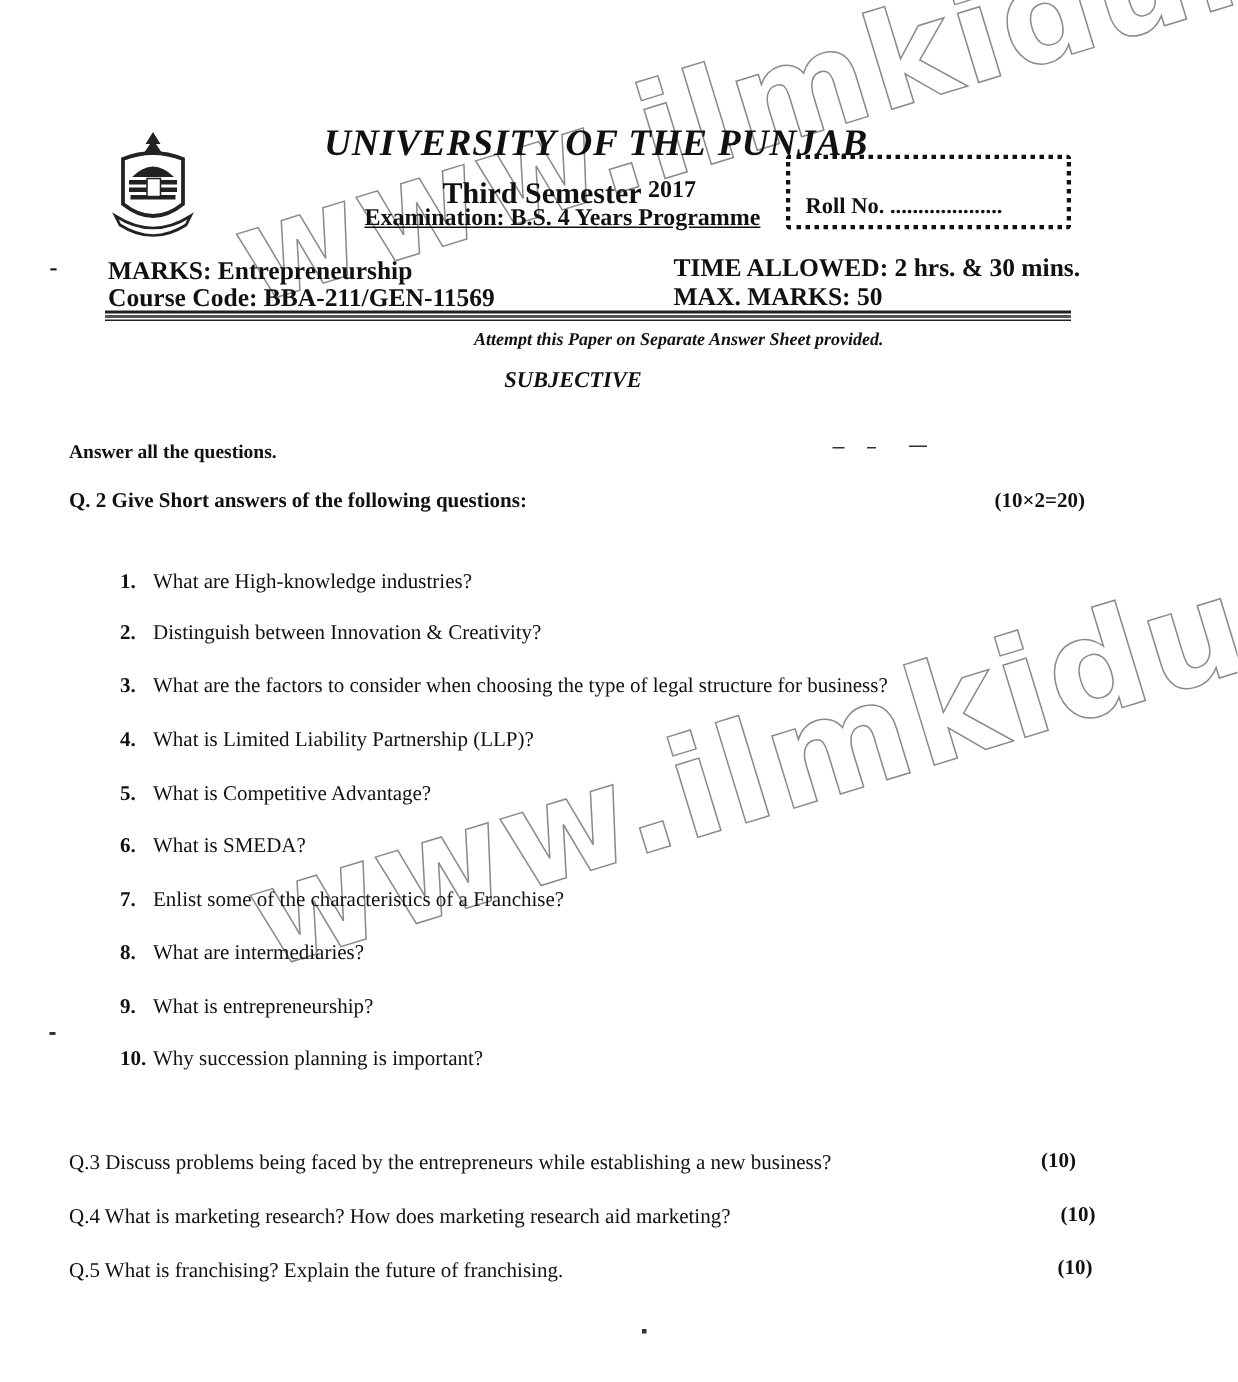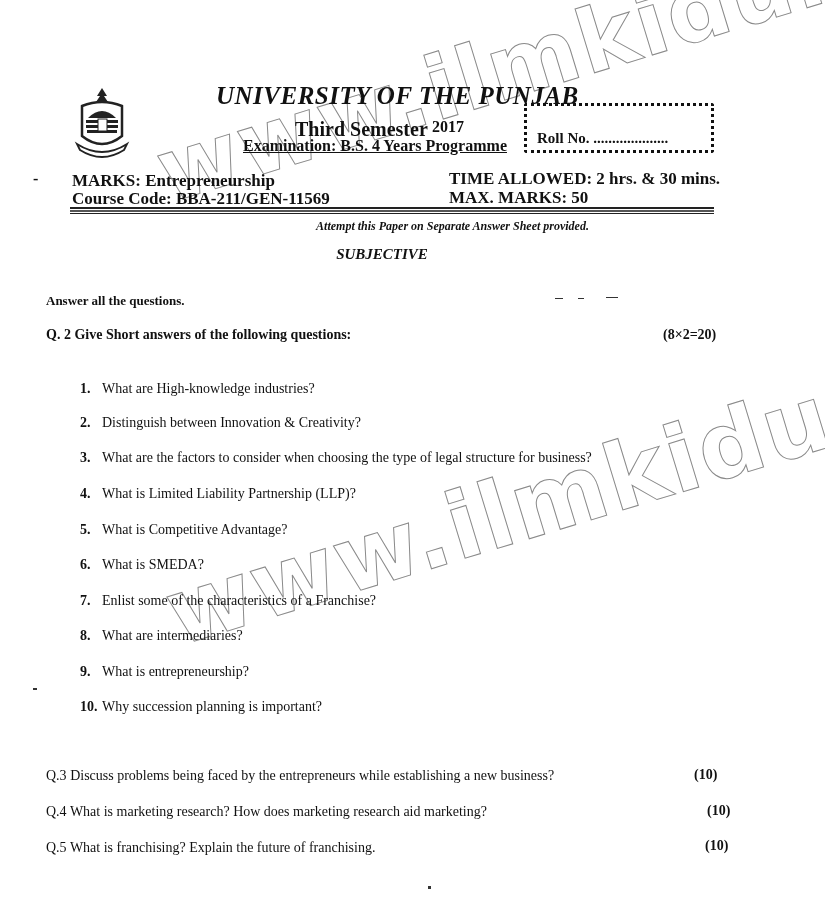--- a/index.html
+++ b/index.html
@@ -92,21 +92,21 @@
 <div class="abs attempt">Attempt this Paper on Separate Answer Sheet provided.</div>
 <div class="abs subjective">SUBJECTIVE</div>
 
 <div class="abs instructions">Answer all the questions.</div>
 
 <div class="speck" style="left:555px;top:298px;width:8px;height:1px;"></div>
 <div class="speck" style="left:578px;top:298px;width:6px;height:1px;"></div>
 <div class="speck" style="left:606px;top:297px;width:12px;height:1px;"></div>
 
 <div class="abs q2">Q. 2 Give Short answers of the following questions:</div>
-<div class="abs q2-marks">(8×2=20)</div>
+<div class="abs q2-marks">(10×2=20)</div>
 
 <div class="item abs" style="top:381px;">
   <span class="num">1.</span><span>What are High-knowledge industries?</span>
 </div>
 <div class="item abs" style="top:415px;">
   <span class="num">2.</span><span>Distinguish between Innovation &amp; Creativity?</span>
 </div>
 <div class="item abs" style="top:450px;">
   <span class="num">3.</span><span>What are the factors to consider when choosing the type of legal structure for business?</span>
 </div>

